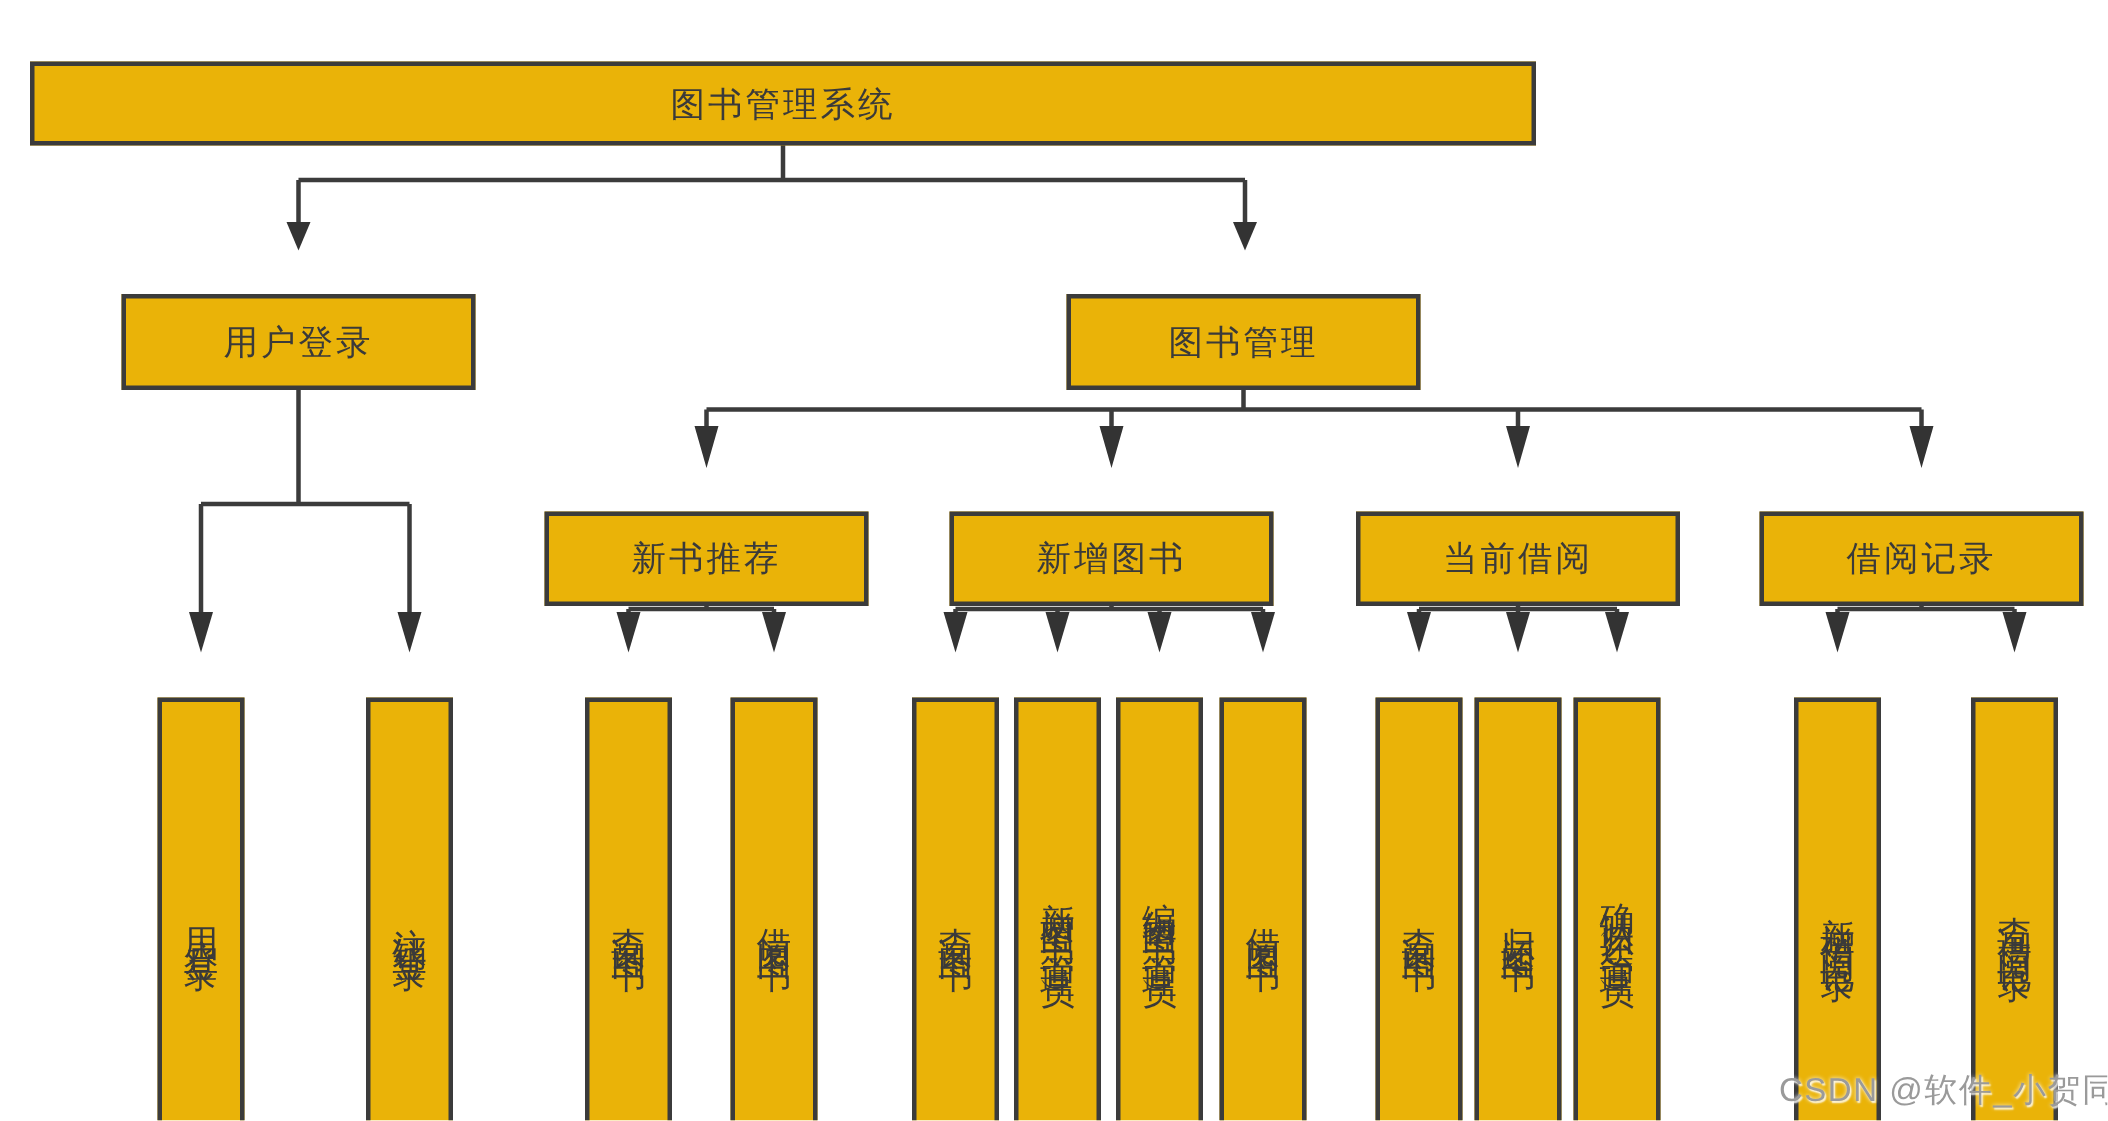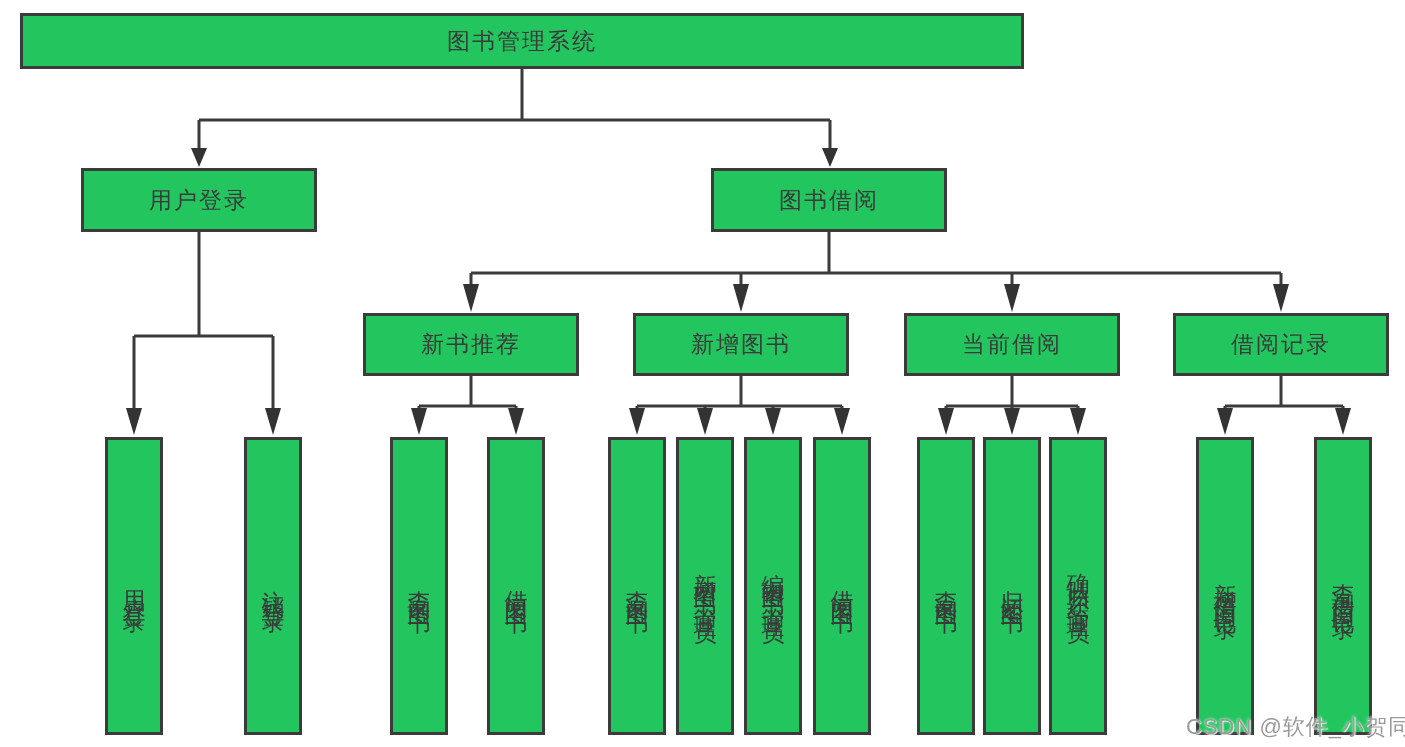--- a/index.html
+++ b/index.html
@@ -7,24 +7,25 @@
     position:relative;
     width:1405px;height:747px;
     background:#ffffff;
     font-family:"Liberation Sans","DejaVu Sans",sans-serif;
     overflow:hidden;
   }
   #wires{position:absolute;left:0;top:0;width:1405px;height:747px;}
   .box{
     position:absolute;
     box-sizing:border-box;
-    background:#22c55e;
+    background:#eab308;
     border:3px solid #3b3b3b;
     display:flex;align-items:center;justify-content:center;
     color:#3a3a3a;
+    margin-top:28px;
   }
   .hlabel{font-size:23px;letter-spacing:2px;white-space:nowrap;}
   .vtext{
     writing-mode:vertical-lr;
     text-orientation:mixed;
     font-size:23px;
     letter-spacing:7px;
     color:#3a3a3a;
     line-height:1;
   }
@@ -109,21 +110,21 @@
   </svg>
 
   <div class="box b-root">
     <span class="hlabel">图书管理系统</span>
   </div>
 
   <div class="box b-user">
     <span class="hlabel">用户登录</span>
   </div>
   <div class="box b-mgmt">
-    <span class="hlabel">图书借阅</span>
+    <span class="hlabel">图书管理</span>
   </div>
 
   <div class="box b-r3 b-rec">
     <span class="hlabel">新书推荐</span>
   </div>
   <div class="box b-r3 b-bb">
     <span class="hlabel">新增图书</span>
   </div>
   <div class="box b-r3 b-cb">
     <span class="hlabel">当前借阅</span>

